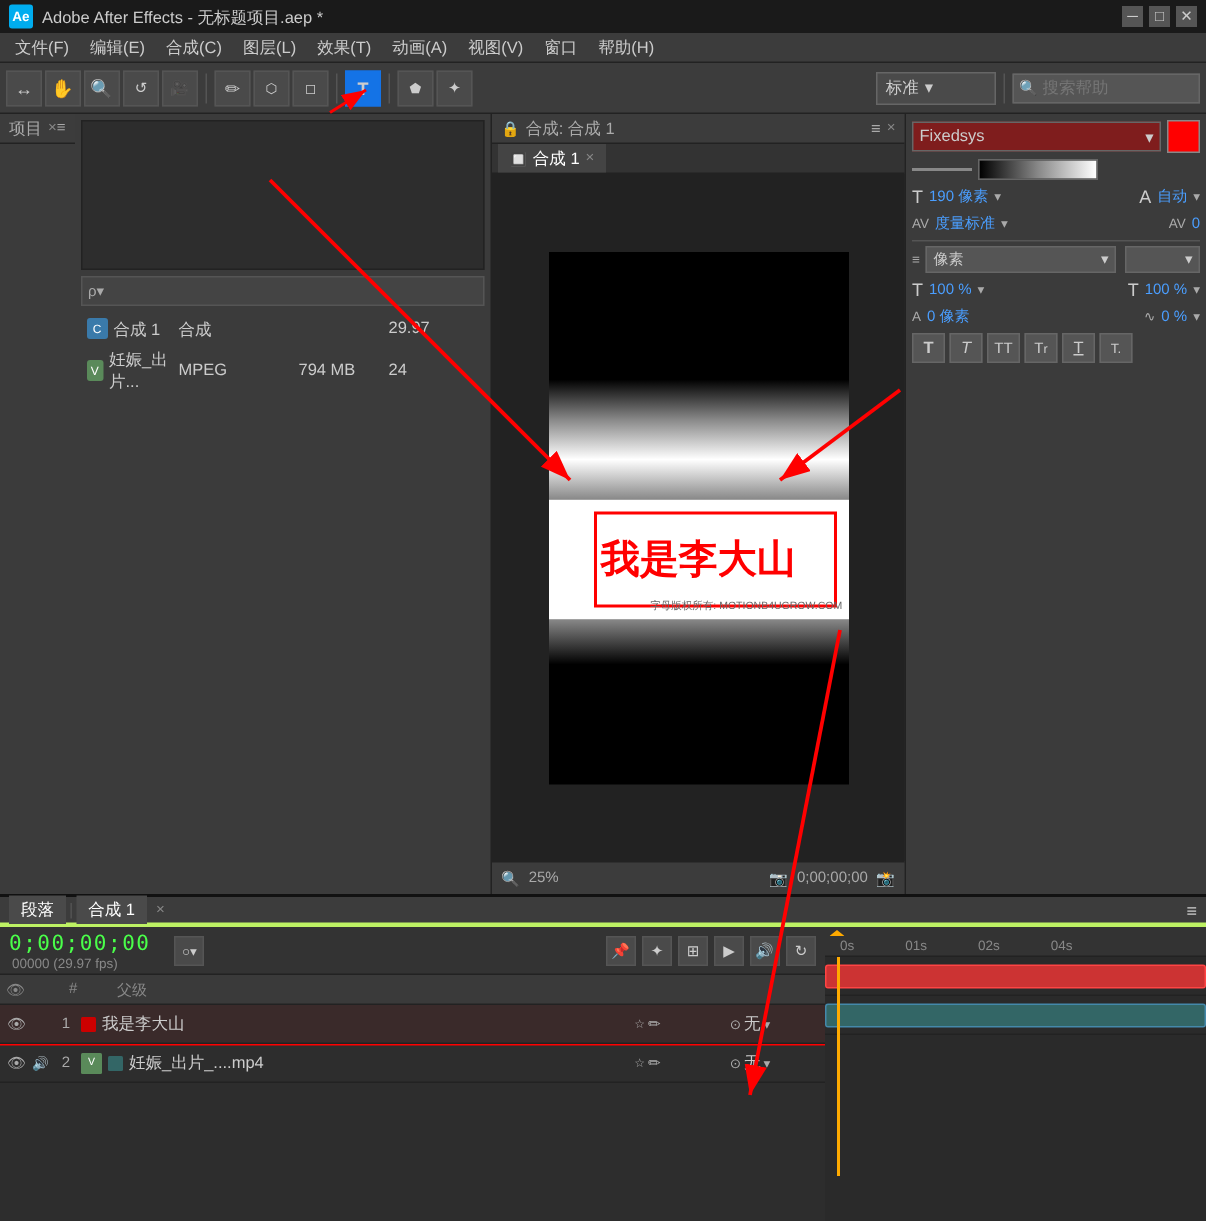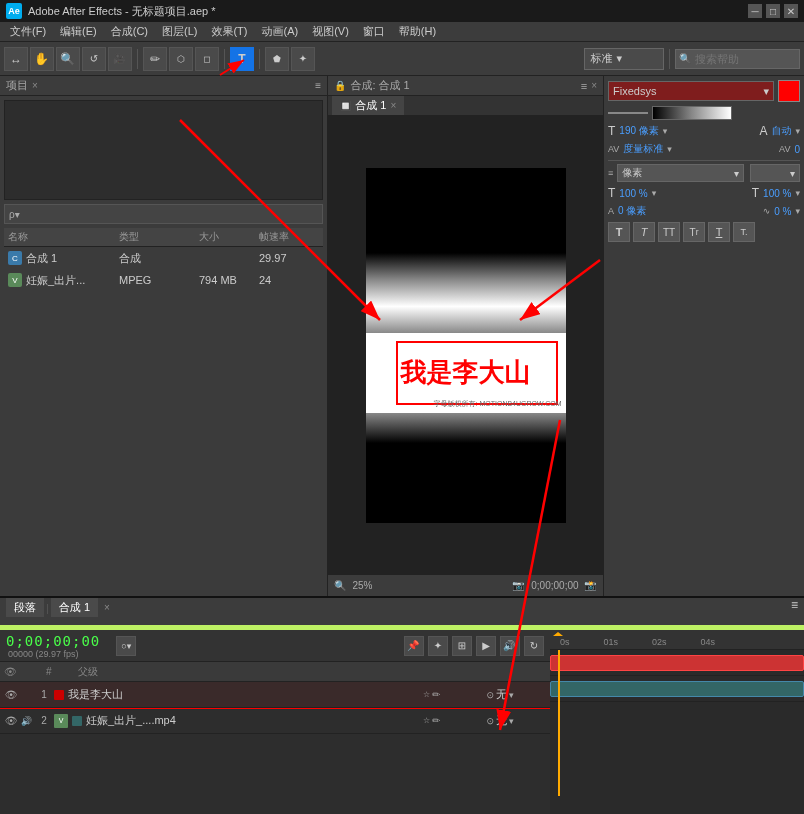--- a/index.html
+++ b/index.html
@@ -147,21 +147,21 @@
       
       height: 520px;
     }
 
     
     #left-panel {
       width: 328px;
       background: #3b3b3b;
       border-right: 1px solid #222;
       display: flex;
-      flex-direction: column;
+      flex-direction: row;
     }
     .panel-header {
       height: 20px;
       background: #3c3c3c;
       display: flex;
       align-items: center;
       justify-content: space-between;
       padding: 0 6px;
       border-bottom: 1px solid #222;
       font-size: 11px;
@@ -486,27 +486,27 @@
 
     
     #timeline {
       height: 218px;
       background: #2d2d2d;
       border-top: 2px solid #111;
       display: flex;
       flex-direction: column;
     }
     #timeline-header {
-      height: 32px;
+      height: 20px;
       background: #3c3c3c;
       display: flex;
-      align-items: flex-start;
+      align-items: center;
       padding: 0 6px;
       gap: 6px;
-      border-bottom: 5px solid #bef264;
+      border-bottom: 3px solid #bef264;
     }
     #timeline-tabs {
       display: flex;
       align-items: center;
       gap: 2px;
     }
     .timeline-tab {
       padding: 2px 8px;
       font-size: 11px;
       color: #aaa;
@@ -769,26 +769,20 @@
       <span style="font-size:10px;cursor:pointer;">≡</span>
     </div>
     <div id="project-content">
 
       <div style="height:100px; background:#2d2d2d; border:1px solid #222; margin-bottom:4px;"></div>
 
       <div class="project-search">
         <span style="font-size:10px;color:#aaa;">ρ▾</span>
       </div>
 
-      <div class="project-table-header">
-        <span>名称</span>
-        <span>类型</span>
-        <span>大小</span>
-        <span>帧速率</span>
-      </div>
 
       <div class="project-row">
         <div class="project-row-name">
           <div class="item-icon-comp">C</div>
           <span>合成 1</span>
         </div>
         <span>合成</span>
         <span></span>
         <span>29.97</span>
       </div>

